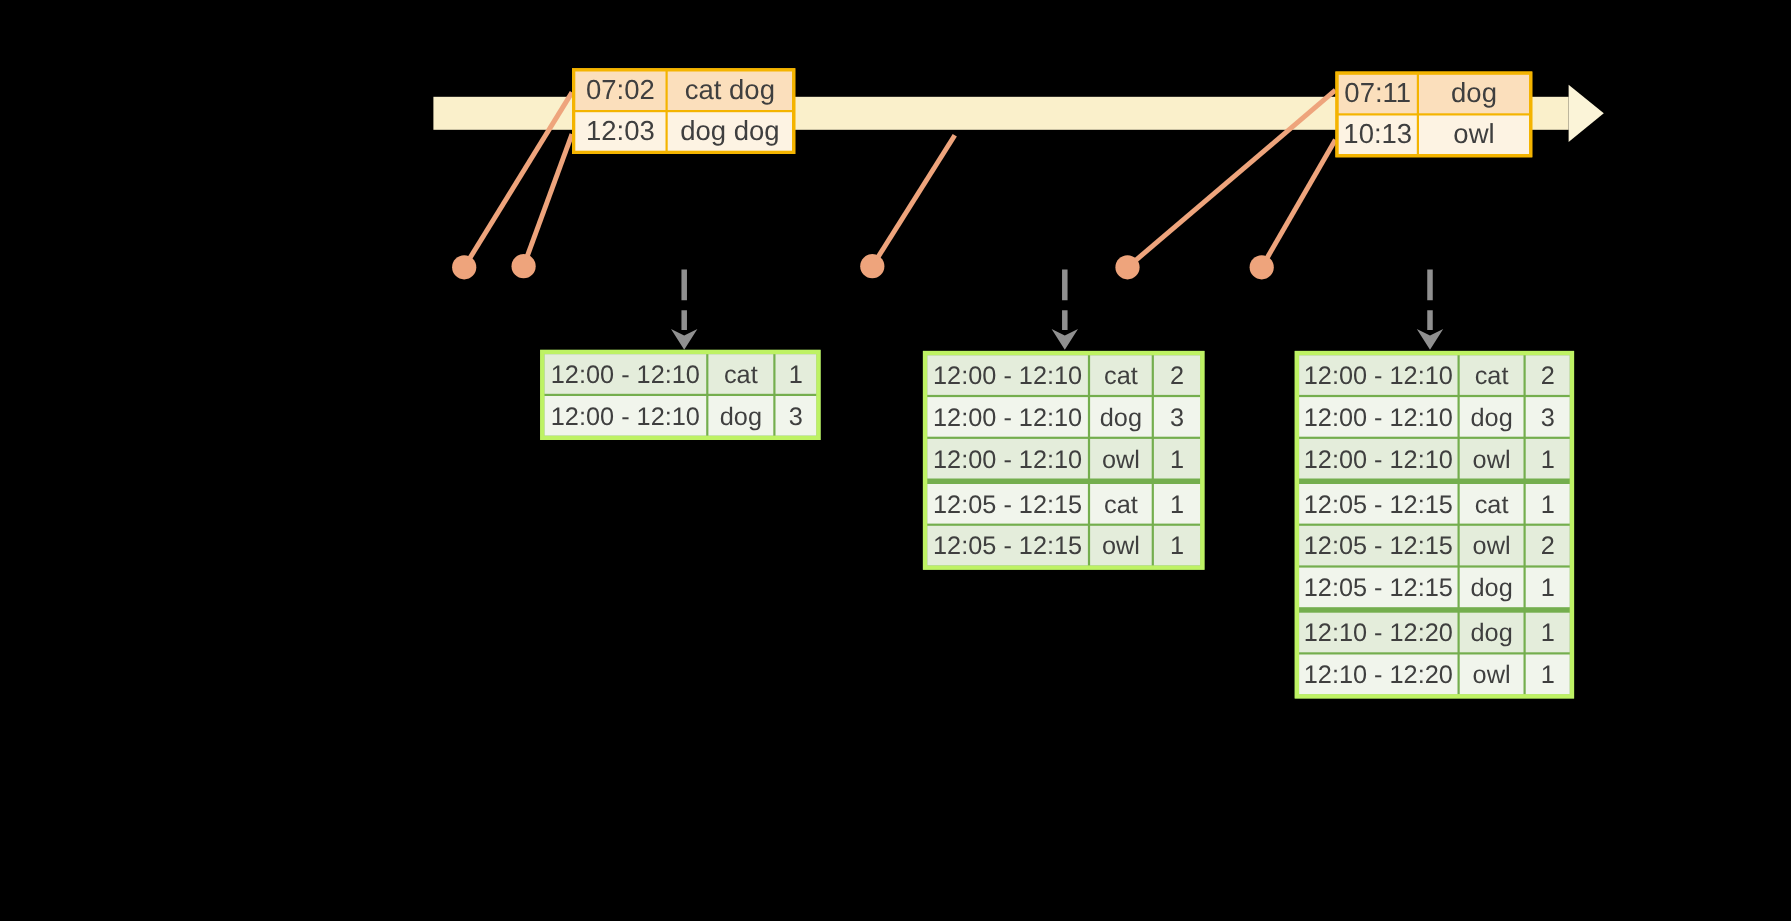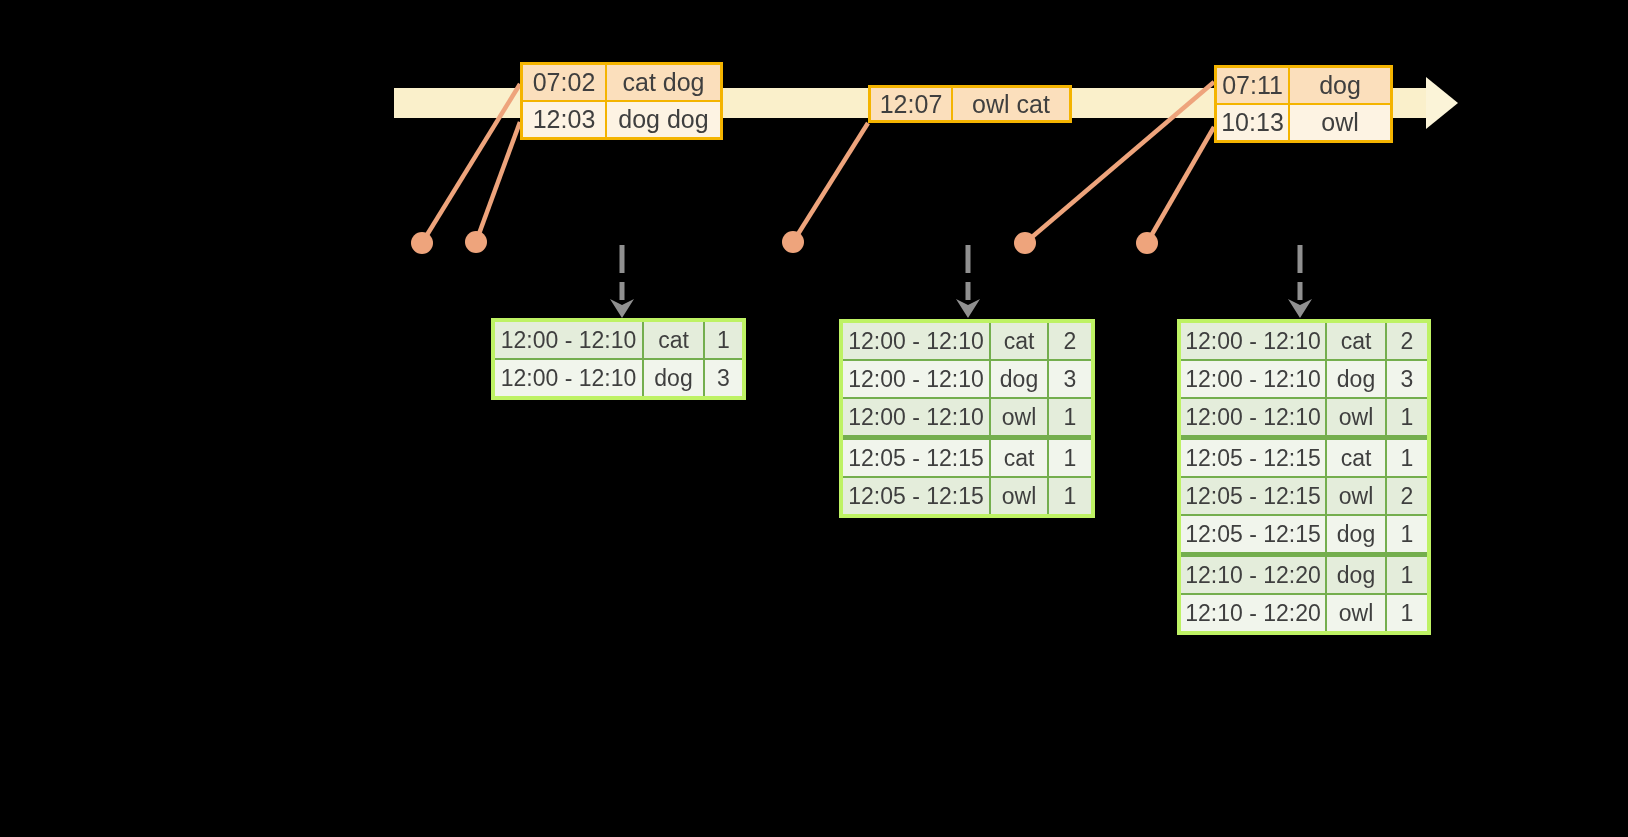--- a/index.html
+++ b/index.html
@@ -122,24 +122,20 @@
     <path d="M 1288 299 L 1300 305 L 1312 299 L 1300 318 Z" fill="#909090"></path>
   </svg>
 
   <div class="etable" id="etable-a">
     <div class="cell fill-dark">07:02</div>
     <div class="cell fill-dark">cat dog</div>
     <div class="cell fill-light">12:03</div>
     <div class="cell fill-light">dog dog</div>
   </div>
 
-  <div class="etable" id="etable-b">
-    <div class="cell fill-dark">12:07</div>
-    <div class="cell fill-dark">owl cat</div>
-  </div>
 
   <div class="etable" id="etable-c">
     <div class="cell fill-dark">07:11</div>
     <div class="cell fill-dark">dog</div>
     <div class="cell fill-light">10:13</div>
     <div class="cell fill-light">owl</div>
   </div>
 
   <div class="gtable" id="gtable-1">
     <div class="cell g-dark">12:00 - 12:10</div>

